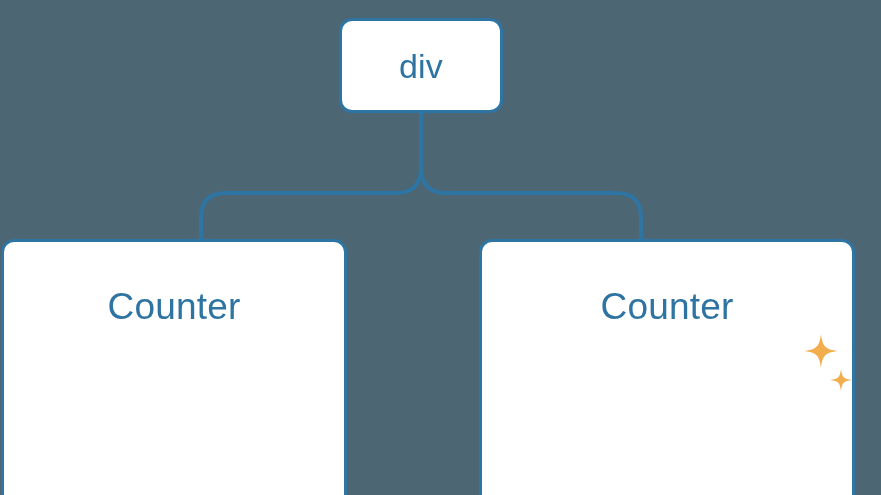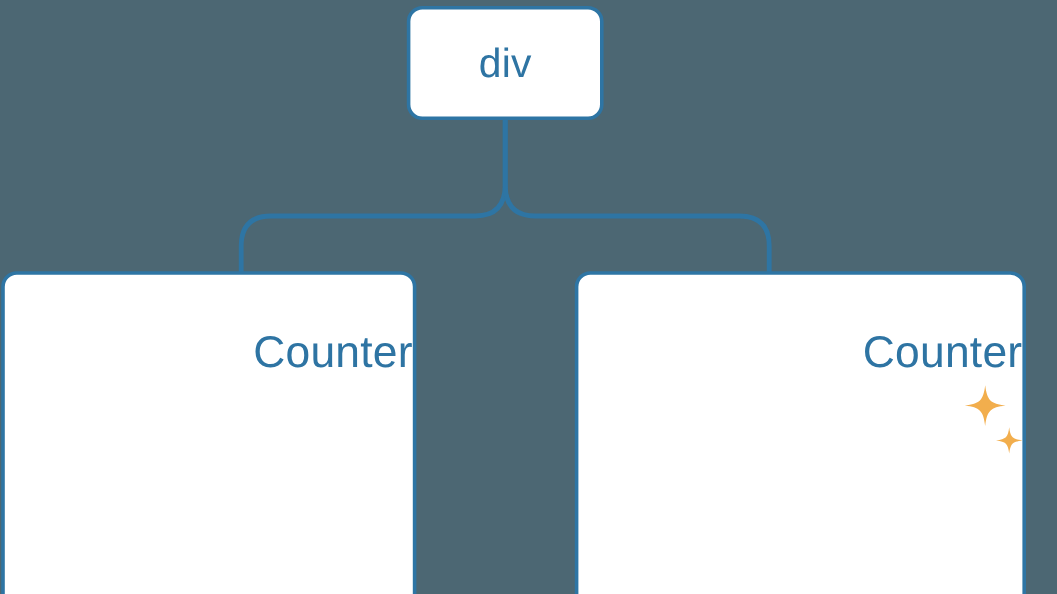--- a/index.html
+++ b/index.html
@@ -11,21 +11,21 @@
     height: 495px;
     background: #4c6773;
     font-family: "Liberation Sans", sans-serif;
     overflow: hidden;
     position: relative;
   }
 
   #stage {
     position: absolute;
     left: 0;
-    top: 0;
+    top: 13px;
     width: 881px;
     height: 398px;
   }
 
   
   #connectors {
     position: absolute;
     left: 0;
     top: 0;
     width: 881px;
@@ -66,21 +66,21 @@
     box-sizing: border-box;
   }
   #card-left  { left: 1px;   width: 346px; }
   #card-right { left: 479px; width: 376px; }
 
   .card-title {
     position: absolute;
     left: 0;
     right: 0;
     top: 46px;
-    text-align: right;
+    text-align: center;
     color: #2e74a3;
     font-size: 37px;
     line-height: 1;
     letter-spacing: 0.2px;
   }
 
   
   .sparkles {
     position: absolute;
     left: 795px;

